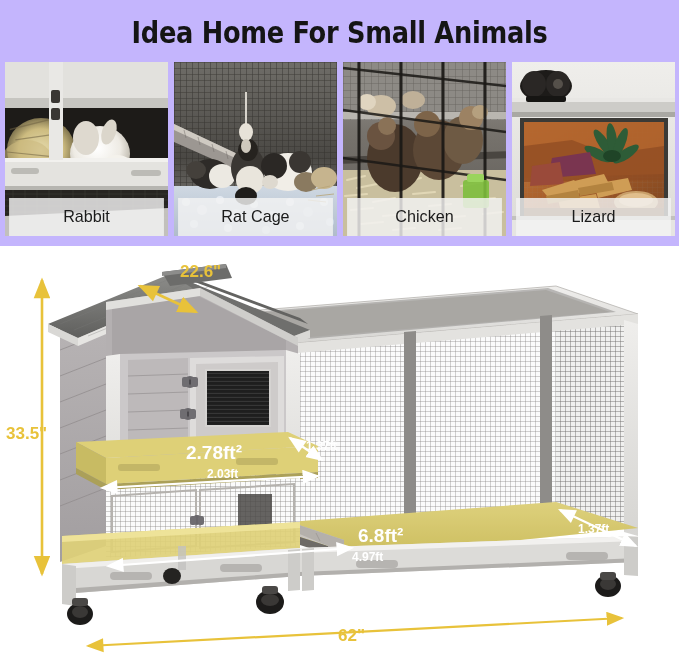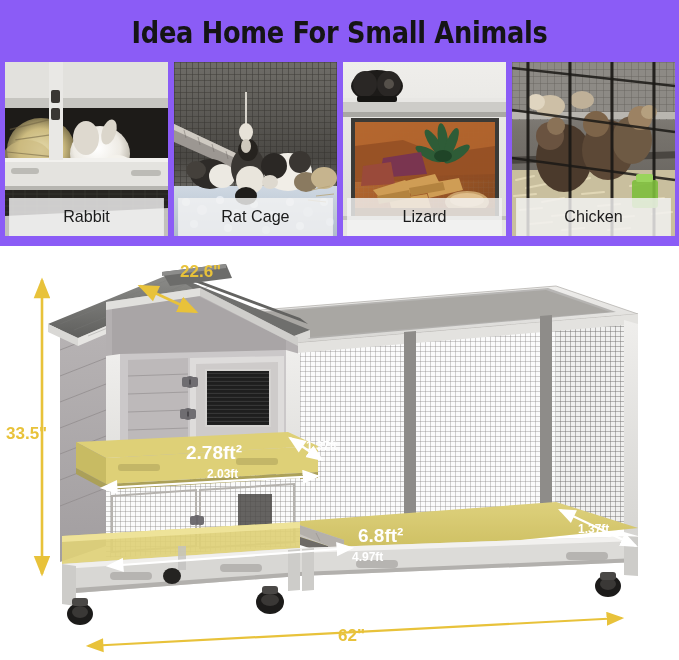--- a/index.html
+++ b/index.html
@@ -7,21 +7,21 @@
     width:679px;height:660px;
     background:#ffffff;
     font-family:"Liberation Sans", sans-serif;
     overflow:hidden;
     position:relative;
   }
 
   
   #banner{
     position:absolute;left:0;top:0;width:679px;height:246px;
-    background:#8b5cf6;
+    background:#c4b5fd;
   }
   #banner-title{
     position:absolute;left:0;top:14px;width:679px;
     text-align:center;
     font-family:"Liberation Sans Narrow","DejaVu Sans Condensed","Liberation Sans",sans-serif;
     font-weight:bold;
     font-size:31px;
     letter-spacing:-0.3px;
     color:#151515;
     transform:scaleX(0.92);
@@ -197,20 +197,69 @@
         <g stroke="#b8a476" stroke-width="1" opacity="0.8">
           <path d="M138 128 L156 124 M142 134 L160 132 M134 138 L152 140"></path>
         </g>
       </svg>
       <div class="photo-caption">Rat Cage</div>
     </div>
 
     <div class="photo-card">
       <svg class="photo-img" viewBox="0 0 163 174" preserveAspectRatio="none">
         <defs>
+          <linearGradient id="ck-bg" x1="0" y1="0" x2="0" y2="1">
+            <stop offset="0" stop-color="#9a9792"></stop>
+              <stop offset="0.4" stop-color="#77736d"></stop>
+              <stop offset="1" stop-color="#5d5a55"></stop>
+          </linearGradient>
+          <pattern id="ck-mesh" width="7" height="7" patternUnits="userSpaceOnUse">
+            <path d="M0 0 H7 M0 0 V7" stroke="#46433e" stroke-width="0.9" opacity="0.55"></path>
+          </pattern>
+        </defs>
+        <rect x="0" y="0" width="163" height="174" fill="url(#ck-bg)"></rect>
+        <rect x="0" y="0" width="163" height="58" fill="#8d8a85"></rect>
+        <rect x="0" y="0" width="163" height="58" fill="url(#ck-mesh)"></rect>
+        <rect x="0" y="50" width="163" height="7" fill="#b9b6b0"></rect>
+
+        <rect x="0" y="108" width="163" height="66" fill="#c9bf9e"></rect>
+        <g opacity="0.85">
+          <path d="M4 118 L22 114 M14 126 L34 122 M2 134 L24 132 M30 140 L52 136 M8 148 L30 146 M40 154 L62 152 M18 162 L40 160 M58 120 L78 116 M70 132 L92 130 M86 144 L108 142 M100 156 L122 154 M118 124 L140 120 M130 138 L152 136 M140 152 L160 150 M50 168 L72 166 M96 168 L118 166" stroke="#e6dcbb" stroke-width="2" stroke-linecap="round"></path>
+        </g>
+
+        <rect x="0" y="92" width="163" height="7" fill="#4a4641" transform="rotate(-2 81 95)"></rect>
+
+        <ellipse cx="52" cy="96" rx="28" ry="34" fill="#4b3a2c"></ellipse>
+        <ellipse cx="38" cy="74" rx="14" ry="14" fill="#6a5340"></ellipse>
+        <ellipse cx="44" cy="64" rx="9" ry="9" fill="#8a7257"></ellipse>
+        <ellipse cx="96" cy="88" rx="26" ry="30" fill="#5c4836"></ellipse>
+        <ellipse cx="84" cy="62" rx="13" ry="13" fill="#7d6449"></ellipse>
+        <ellipse cx="120" cy="78" rx="20" ry="24" fill="#6e5a44"></ellipse>
+        <ellipse cx="128" cy="56" rx="12" ry="12" fill="#9c8263"></ellipse>
+        <ellipse cx="137" cy="50" rx="8" ry="7" fill="#b5a07f"></ellipse>
+        <ellipse cx="38" cy="44" rx="15" ry="11" fill="#cdbfa6"></ellipse>
+        <ellipse cx="24" cy="40" rx="9" ry="8" fill="#e0d5c0"></ellipse>
+        <ellipse cx="70" cy="38" rx="12" ry="9" fill="#bfb098"></ellipse>
+
+        <g stroke="#1b1916" stroke-width="3" opacity="0.92">
+          <path d="M16 0 V174 M58 0 V174 M100 0 V174 M142 0 V174"></path>
+        </g>
+        <g stroke="#1b1916" stroke-width="2.4" opacity="0.85">
+          <path d="M0 6 L163 24 M0 48 L163 70 M0 96 L163 118"></path>
+        </g>
+
+        <rect x="120" y="118" width="26" height="28" rx="3" fill="#7dbe3c" opacity="0.9"></rect>
+        <rect x="124" y="112" width="17" height="8" rx="2" fill="#9ad45c"></rect>
+      </svg>
+      <div class="photo-caption">Chicken</div>
+    </div>
+
+    <div class="photo-card">
+      <svg class="photo-img" viewBox="0 0 163 174" preserveAspectRatio="none">
+        <defs>
           <linearGradient id="lz-wall" x1="0" y1="0" x2="0" y2="1">
             <stop offset="0" stop-color="#efeeeb"></stop>
               <stop offset="1" stop-color="#dcdbd7"></stop>
           </linearGradient>
           <pattern id="lz-mesh" width="5" height="5" patternUnits="userSpaceOnUse">
             <path d="M0 0 H5 M0 0 V5" stroke="#8e8b85" stroke-width="0.7" opacity="0.55"></path>
           </pattern>
           <linearGradient id="lz-warm" x1="0" y1="0" x2="1" y2="1">
             <stop offset="0" stop-color="#c77b3c"></stop>
               <stop offset="0.5" stop-color="#a85f2b"></stop>
@@ -261,69 +310,20 @@
 
         <ellipse cx="124" cy="140" rx="22" ry="11" fill="#c9a06a"></ellipse>
         <ellipse cx="124" cy="138" rx="17" ry="7" fill="#e0be8c"></ellipse>
 
         <rect x="12" y="146" width="140" height="10" fill="#6f4a28"></rect>
 
         <rect x="0" y="154" width="163" height="20" fill="#e6e5e2"></rect>
         <rect x="0" y="154" width="163" height="4" fill="#c2c1bd"></rect>
       </svg>
       <div class="photo-caption">Lizard</div>
-    </div>
-
-    <div class="photo-card">
-      <svg class="photo-img" viewBox="0 0 163 174" preserveAspectRatio="none">
-        <defs>
-          <linearGradient id="ck-bg" x1="0" y1="0" x2="0" y2="1">
-            <stop offset="0" stop-color="#9a9792"></stop>
-              <stop offset="0.4" stop-color="#77736d"></stop>
-              <stop offset="1" stop-color="#5d5a55"></stop>
-          </linearGradient>
-          <pattern id="ck-mesh" width="7" height="7" patternUnits="userSpaceOnUse">
-            <path d="M0 0 H7 M0 0 V7" stroke="#46433e" stroke-width="0.9" opacity="0.55"></path>
-          </pattern>
-        </defs>
-        <rect x="0" y="0" width="163" height="174" fill="url(#ck-bg)"></rect>
-        <rect x="0" y="0" width="163" height="58" fill="#8d8a85"></rect>
-        <rect x="0" y="0" width="163" height="58" fill="url(#ck-mesh)"></rect>
-        <rect x="0" y="50" width="163" height="7" fill="#b9b6b0"></rect>
-
-        <rect x="0" y="108" width="163" height="66" fill="#c9bf9e"></rect>
-        <g opacity="0.85">
-          <path d="M4 118 L22 114 M14 126 L34 122 M2 134 L24 132 M30 140 L52 136 M8 148 L30 146 M40 154 L62 152 M18 162 L40 160 M58 120 L78 116 M70 132 L92 130 M86 144 L108 142 M100 156 L122 154 M118 124 L140 120 M130 138 L152 136 M140 152 L160 150 M50 168 L72 166 M96 168 L118 166" stroke="#e6dcbb" stroke-width="2" stroke-linecap="round"></path>
-        </g>
-
-        <rect x="0" y="92" width="163" height="7" fill="#4a4641" transform="rotate(-2 81 95)"></rect>
-
-        <ellipse cx="52" cy="96" rx="28" ry="34" fill="#4b3a2c"></ellipse>
-        <ellipse cx="38" cy="74" rx="14" ry="14" fill="#6a5340"></ellipse>
-        <ellipse cx="44" cy="64" rx="9" ry="9" fill="#8a7257"></ellipse>
-        <ellipse cx="96" cy="88" rx="26" ry="30" fill="#5c4836"></ellipse>
-        <ellipse cx="84" cy="62" rx="13" ry="13" fill="#7d6449"></ellipse>
-        <ellipse cx="120" cy="78" rx="20" ry="24" fill="#6e5a44"></ellipse>
-        <ellipse cx="128" cy="56" rx="12" ry="12" fill="#9c8263"></ellipse>
-        <ellipse cx="137" cy="50" rx="8" ry="7" fill="#b5a07f"></ellipse>
-        <ellipse cx="38" cy="44" rx="15" ry="11" fill="#cdbfa6"></ellipse>
-        <ellipse cx="24" cy="40" rx="9" ry="8" fill="#e0d5c0"></ellipse>
-        <ellipse cx="70" cy="38" rx="12" ry="9" fill="#bfb098"></ellipse>
-
-        <g stroke="#1b1916" stroke-width="3" opacity="0.92">
-          <path d="M16 0 V174 M58 0 V174 M100 0 V174 M142 0 V174"></path>
-        </g>
-        <g stroke="#1b1916" stroke-width="2.4" opacity="0.85">
-          <path d="M0 6 L163 24 M0 48 L163 70 M0 96 L163 118"></path>
-        </g>
-
-        <rect x="120" y="118" width="26" height="28" rx="3" fill="#7dbe3c" opacity="0.9"></rect>
-        <rect x="124" y="112" width="17" height="8" rx="2" fill="#9ad45c"></rect>
-      </svg>
-      <div class="photo-caption">Chicken</div>
     </div>
 
   </div>
 </div>
 
 <div id="diagram">
 <svg width="679" height="414" viewBox="0 0 679 414">
 
   <defs>
     <linearGradient id="woodLight" x1="0" y1="0" x2="0" y2="1">

